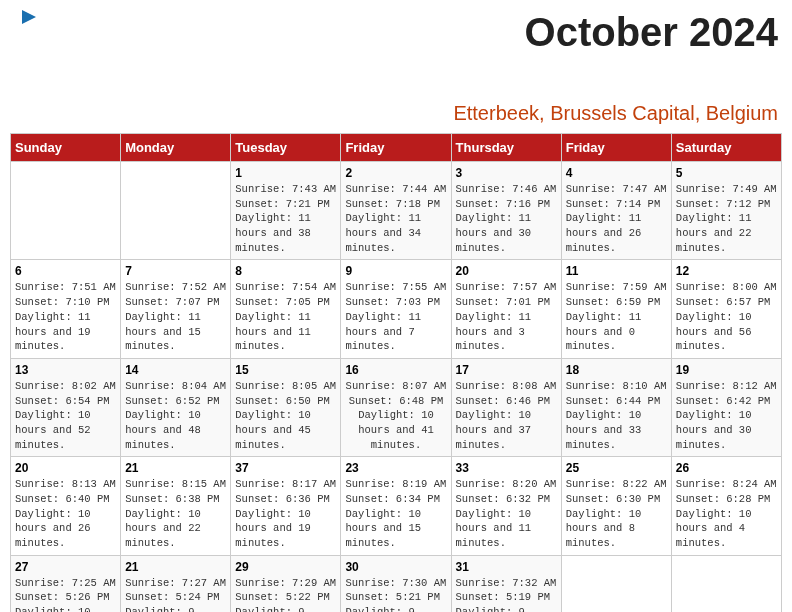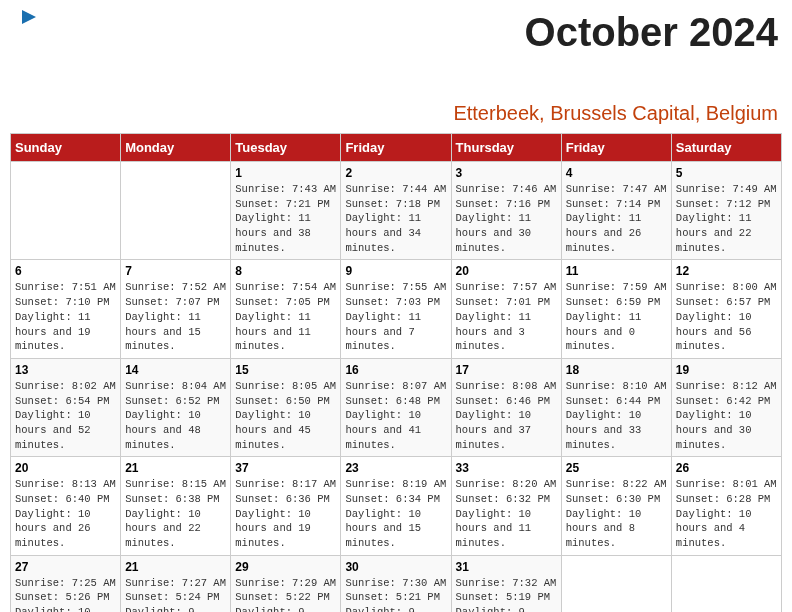--- a/index.html
+++ b/index.html
@@ -211,21 +211,21 @@
 Daylight: 10 hours and 48 minutes.</div>
         </td>
         <td>
           <span class="day-num">15</span>
           <div class="day-info" style="white-space: pre-line;">Sunrise: 8:05 AM
 Sunset: 6:50 PM
 Daylight: 10 hours and 45 minutes.</div>
         </td>
         <td>
           <span class="day-num">16</span>
-          <div class="day-info" style="white-space: pre-line;">Sunrise: 8:07 AM
+          <div class="day-info" style="white-space: pre-line; text-align: center;">Sunrise: 8:07 AM
 Sunset: 6:48 PM
 Daylight: 10 hours and 41 minutes.</div>
         </td>
         <td>
           <span class="day-num">17</span>
           <div class="day-info" style="white-space: pre-line;">Sunrise: 8:08 AM
 Sunset: 6:46 PM
 Daylight: 10 hours and 37 minutes.</div>
         </td>
         <td>
@@ -273,21 +273,21 @@
 Daylight: 10 hours and 11 minutes.</div>
         </td>
         <td>
           <span class="day-num">25</span>
           <div class="day-info" style="white-space: pre-line;">Sunrise: 8:22 AM
 Sunset: 6:30 PM
 Daylight: 10 hours and 8 minutes.</div>
         </td>
         <td>
           <span class="day-num">26</span>
-          <div class="day-info" style="white-space: pre-line;">Sunrise: 8:01 AM
+          <div class="day-info" style="white-space: pre-line;">Sunrise: 8:24 AM
 Sunset: 6:28 PM
 Daylight: 10 hours and 4 minutes.</div>
         </td>
       </tr>
       <tr>
         <td>
           <span class="day-num">27</span>
           <div class="day-info" style="white-space: pre-line;">Sunrise: 7:25 AM
 Sunset: 5:26 PM
 Daylight: 10 hours and 0 minutes.</div>

